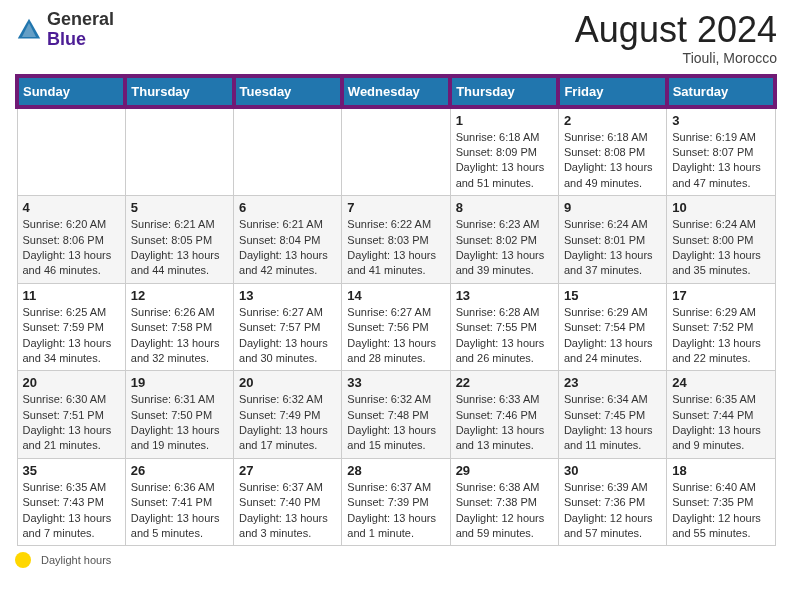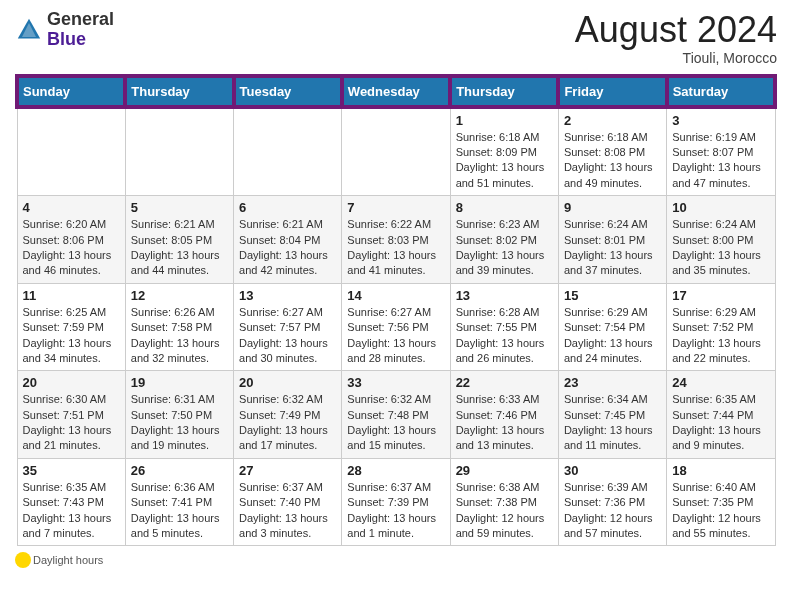--- a/index.html
+++ b/index.html
@@ -272,14 +272,14 @@
         <td>
           <span class="day-number">18</span>
           <div class="day-info">Sunrise: 6:40 AM<br>Sunset: 7:35 PM<br>Daylight: 12 hours and 55 minutes.</div>
         </td>
       </tr>
     </tbody>
 </table>
 
 <div class="footer">
   <span class="sun-icon"></span>
-  <span style="margin-left:2px;">Daylight hours</span>
+  <span style="margin-left:10px;">Daylight hours</span>
 </div>
 
 </body></html>

